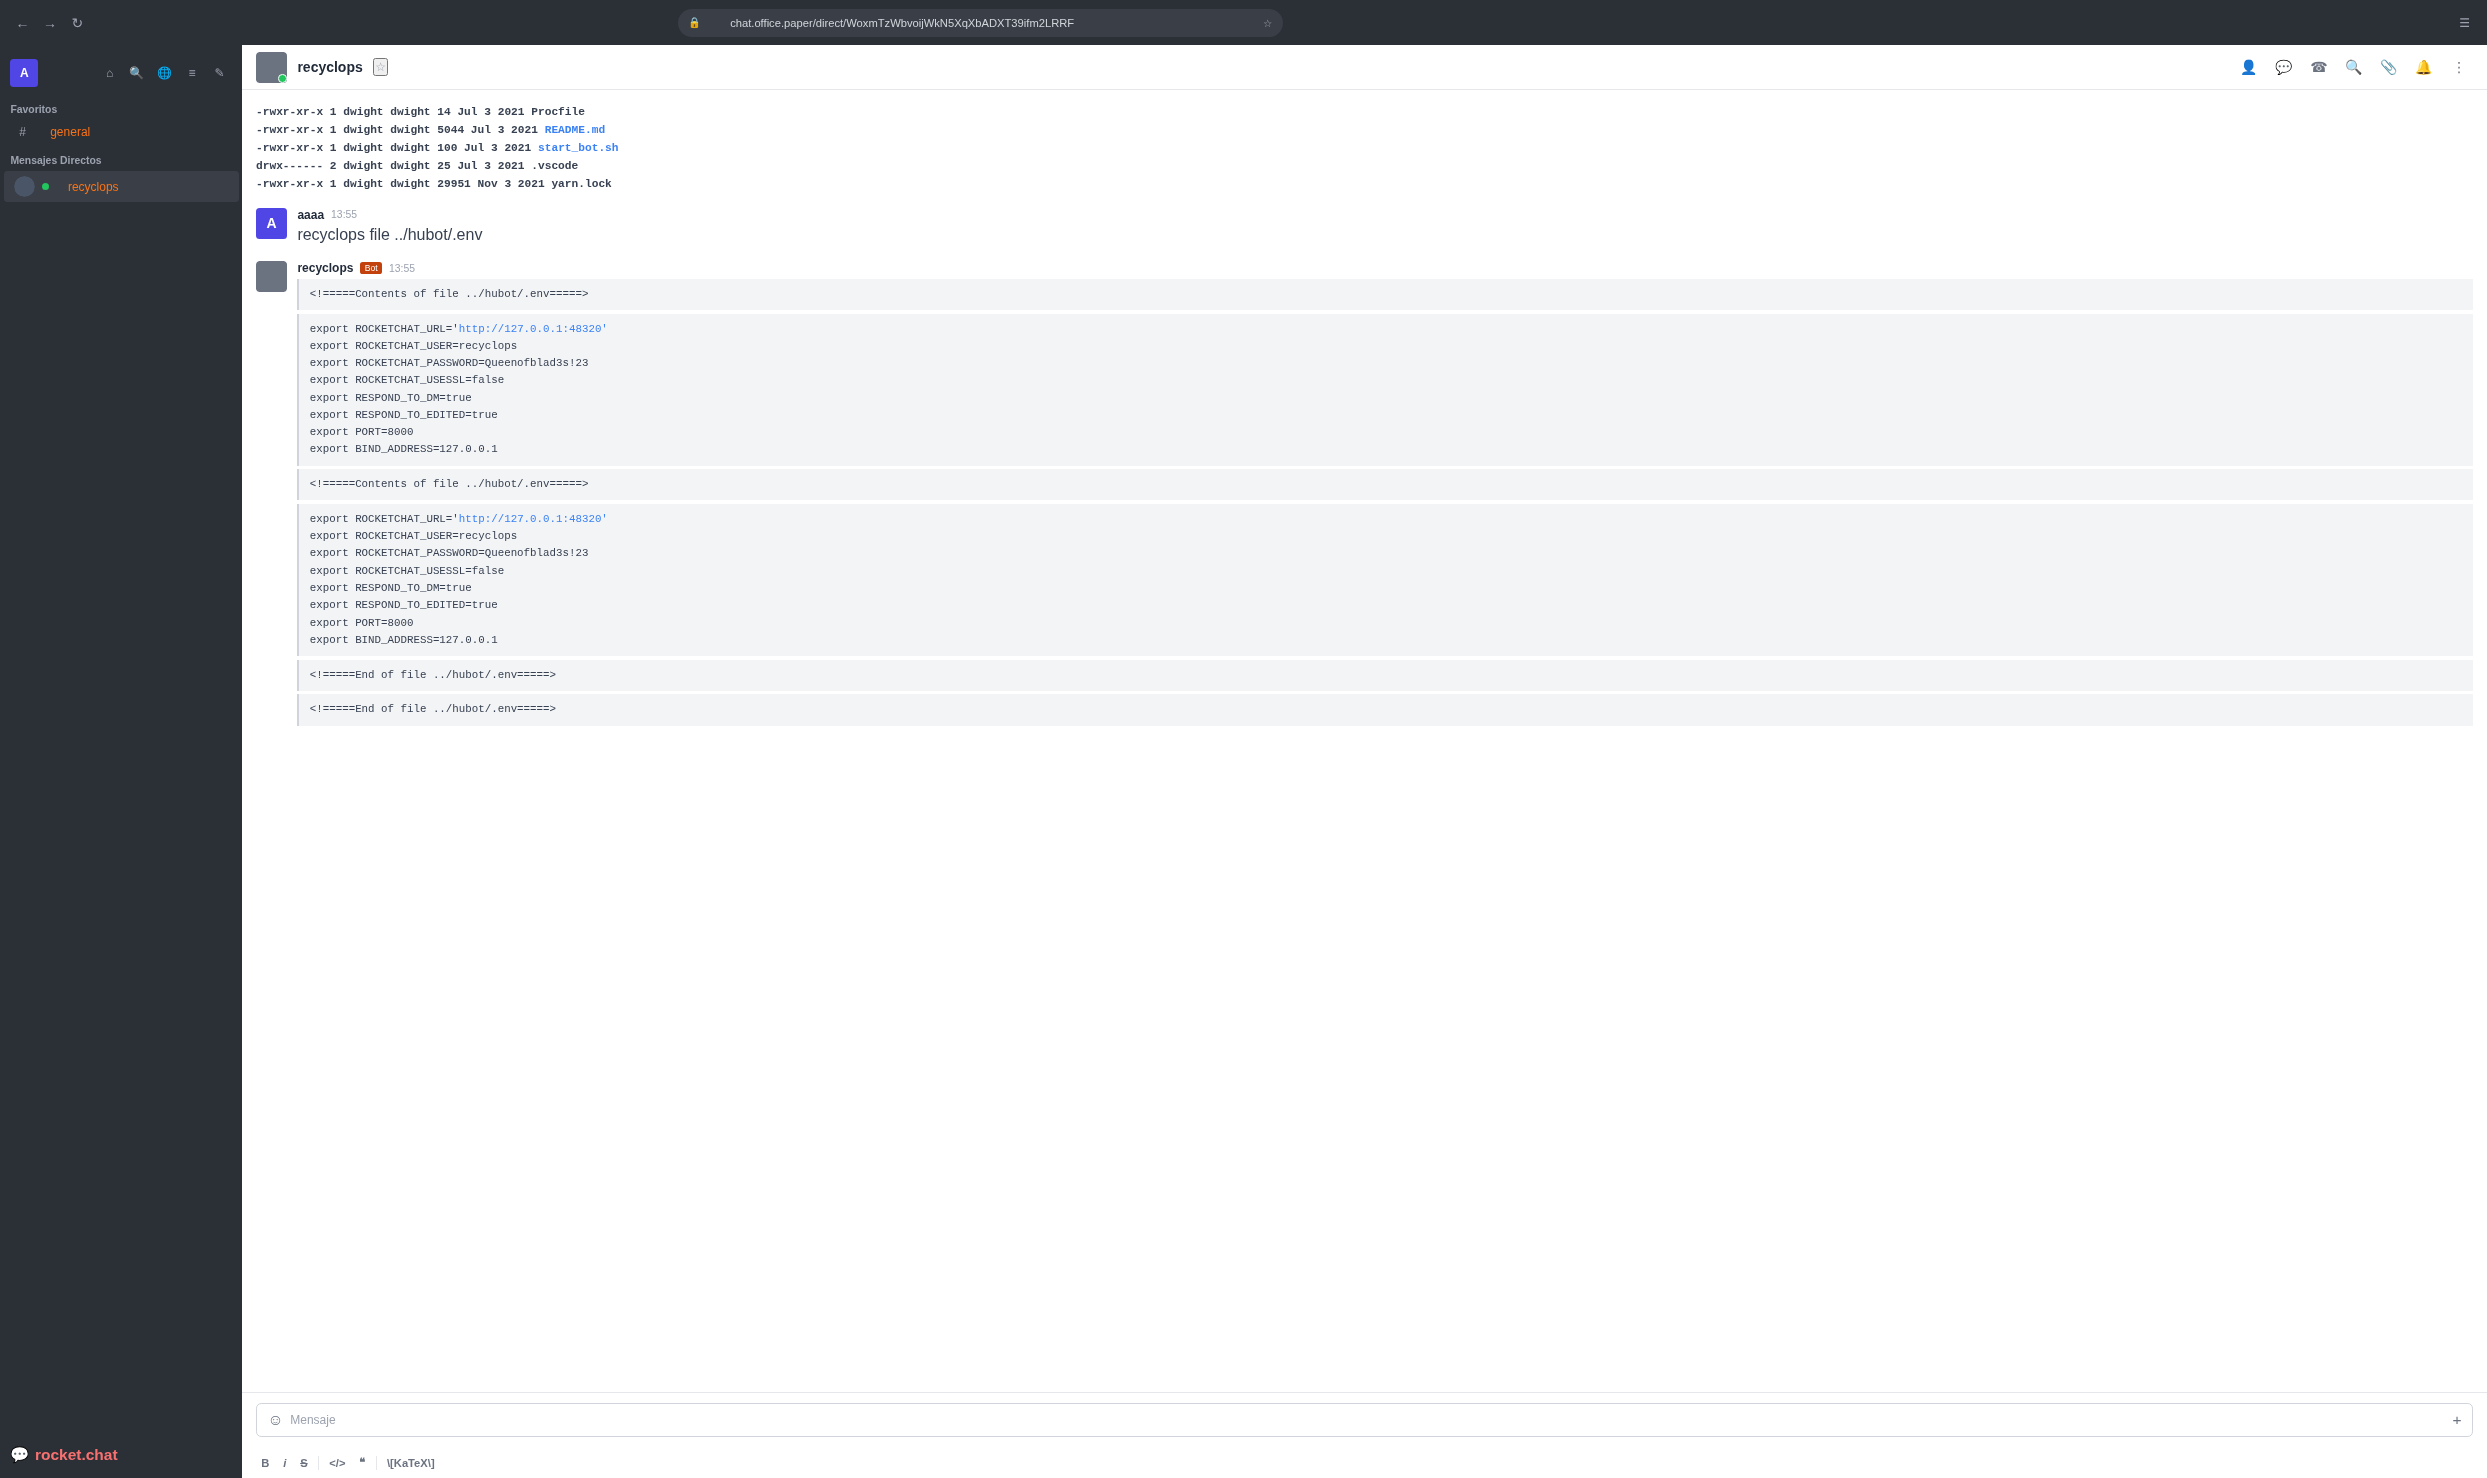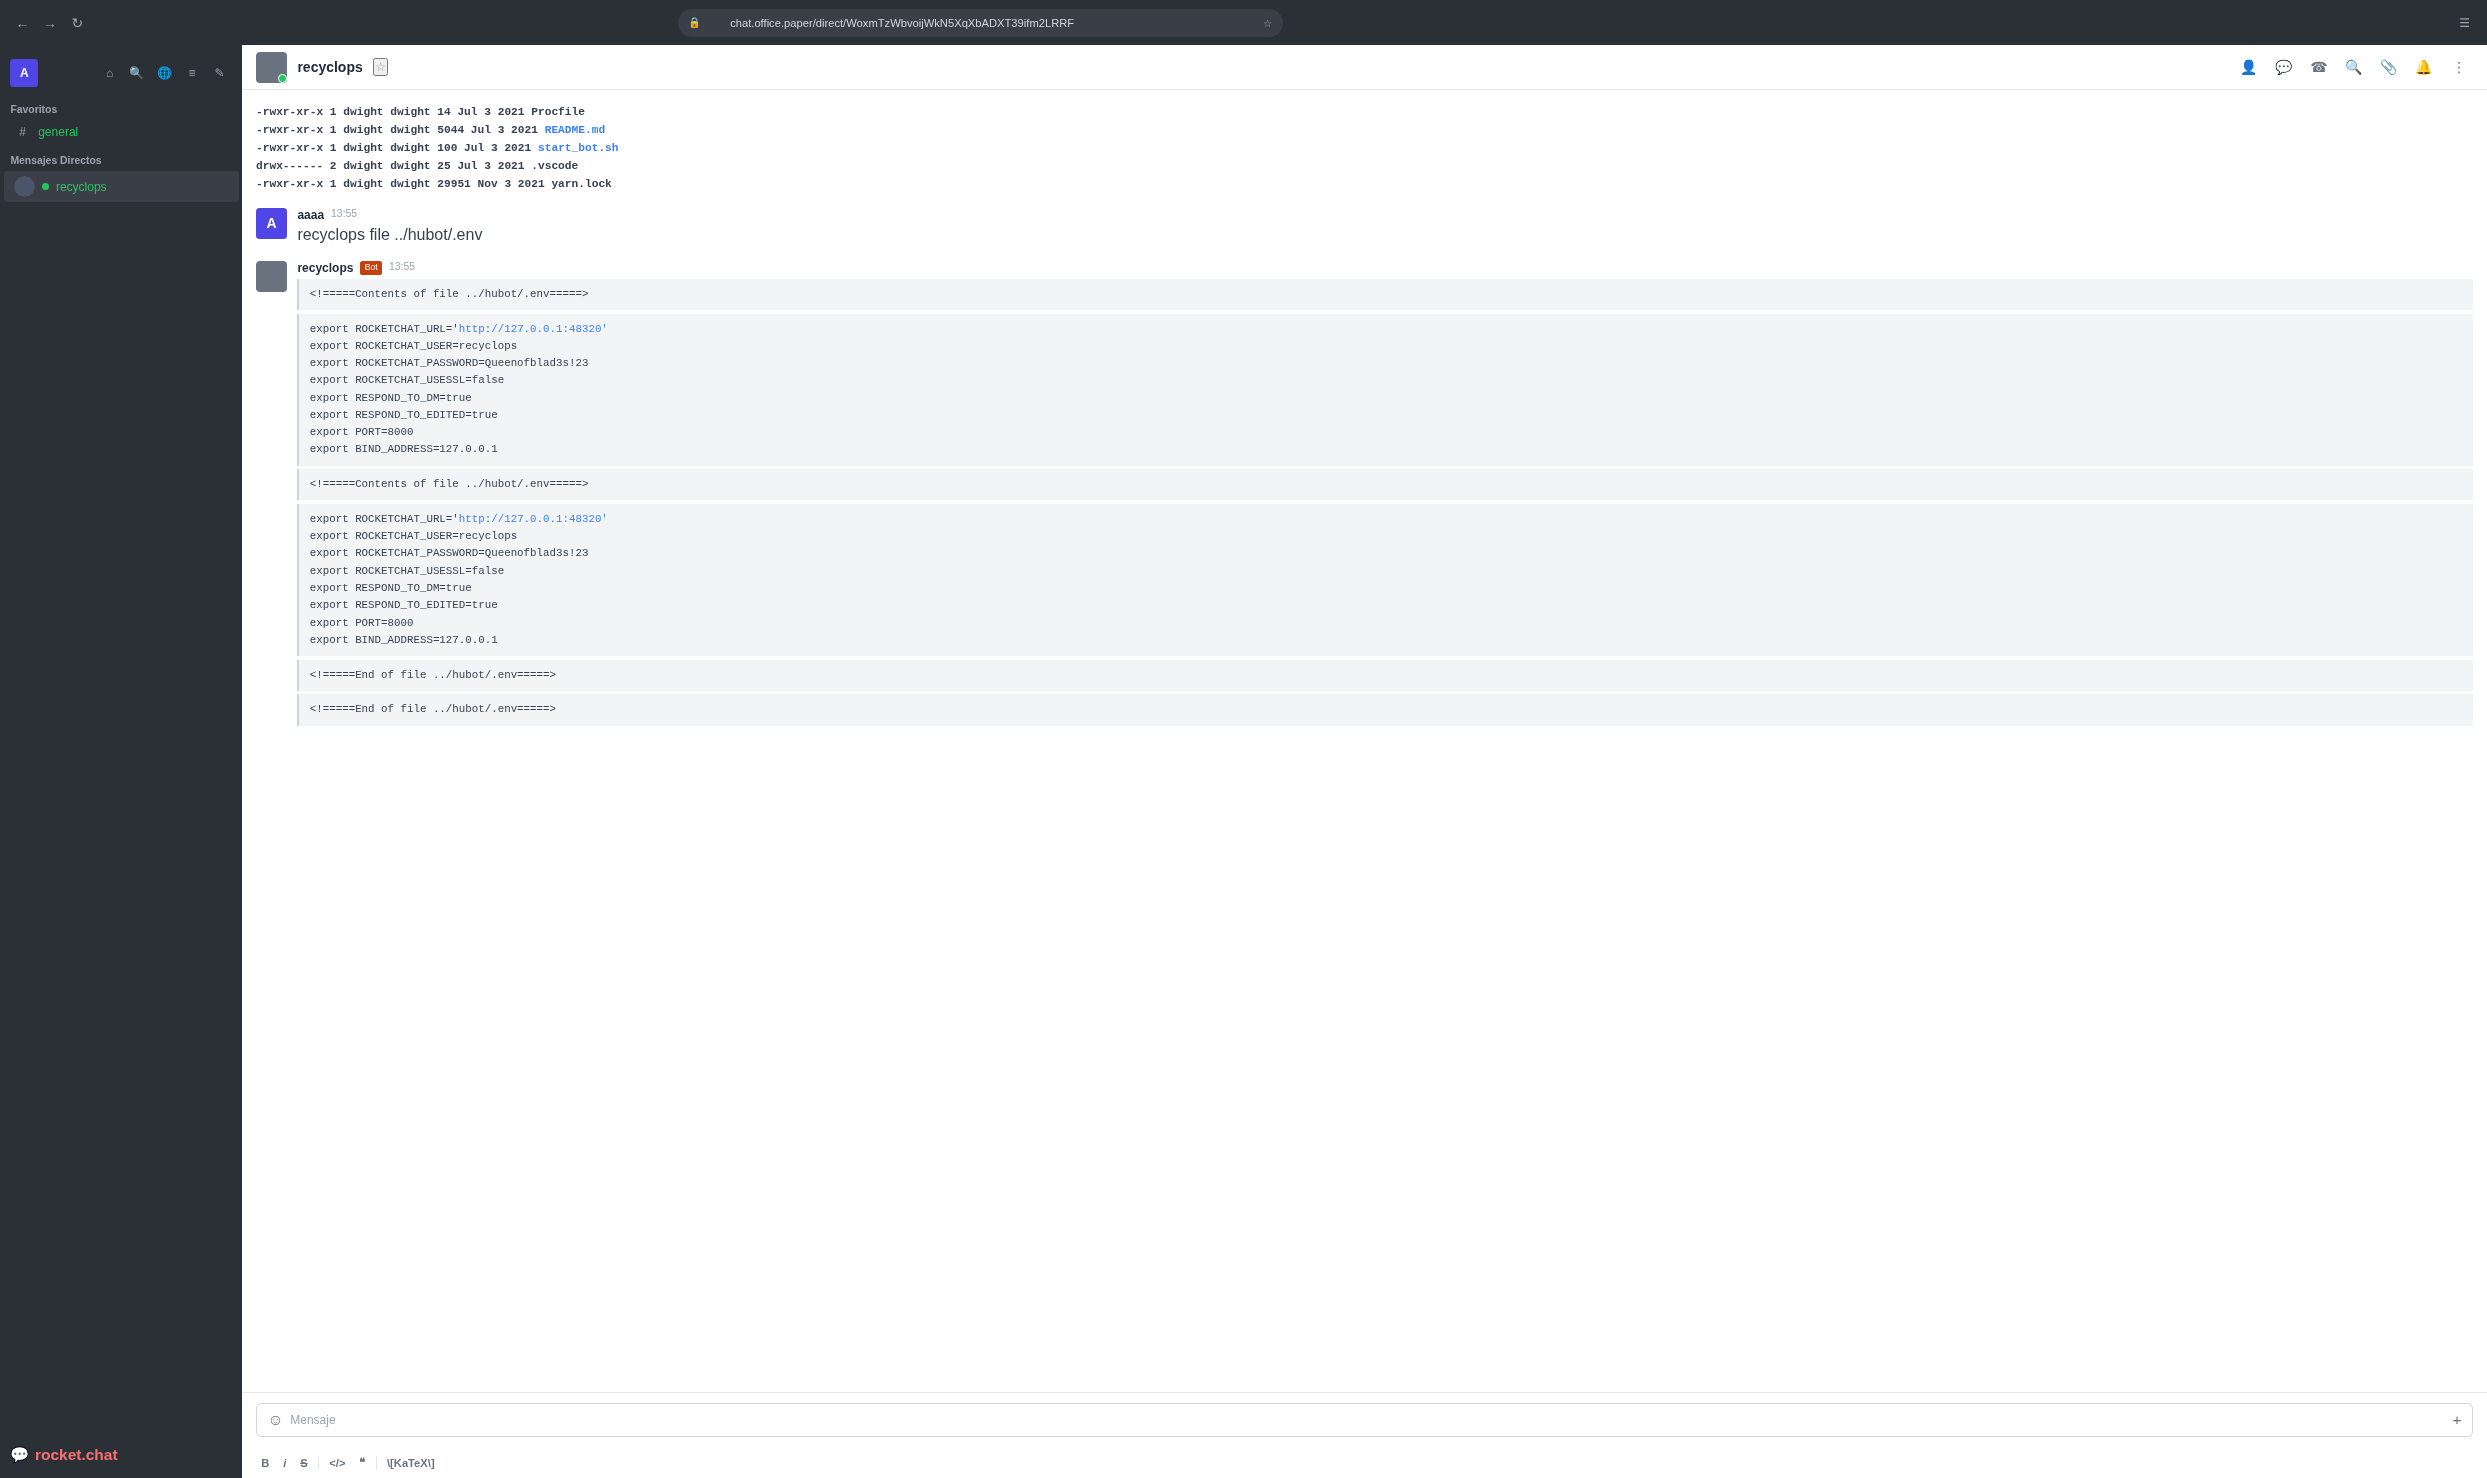--- a/index.html
+++ b/index.html
@@ -22,21 +22,21 @@
     .sidebar { width: 242px; background: #2b2f36; display: flex; flex-direction: column; flex-shrink: 0; padding: 7px 0; }
     .sidebar-top { display: flex; align-items: center; gap: 7px; padding: 7px 10.4px; }
     .sidebar-avatar { width: 28px; height: 28px; border-radius: 3.5px; background: #4f46e5; display: flex; align-items: center; justify-content: center; color: white; font-size: 12px; font-weight: bold; flex-shrink: 0; }
     .sidebar-top-icons { display: flex; gap: 3.5px; margin-left: auto; }
     .sidebar-icon-btn { background: none; border: none; color: #9ca3af; cursor: pointer; font-size: 12px; width: 24px; height: 24px; display: flex; align-items: center; justify-content: center; border-radius: 3.5px; }
 
     .sidebar-section-label { color: #9ca3af; font-size: 10.4px; font-weight: 600; padding: 10.4px 10.4px 3.5px; text-transform: none; }
     .sidebar-item { display: flex; align-items: center; gap: 7px; padding: 5.2px 10.4px; cursor: pointer; border-radius: 3.5px; margin: 0.9px 3.5px; }
     .sidebar-item.active { background: #3a3f47; }
     .sidebar-item-icon { color: #9ca3af; font-size: 12px; width: 17.3px; text-align: center; }
-    .sidebar-item-label { font-size: 12px; color: #22c55e; }
+    .sidebar-item-label { font-size: 12px; color: #f97316; margin-left: 12px; }
     .online-dot { width: 7px; height: 7px; border-radius: 50%; background: #22c55e; flex-shrink: 0; }
     .sidebar-dm-avatar { width: 21px; height: 21px; border-radius: 50%; overflow: hidden; flex-shrink: 0; position: relative; }
 
     .rocket-chat-logo { padding: 14px 10.4px 7px; margin-top: auto; }
     .logo-text { color: #f87171; font-size: 15.5px; font-weight: 700; display: flex; align-items: center; gap: 5.2px; }
 
     
     .main { flex: 1; display: flex; flex-direction: column; background: #ffffff; overflow: hidden; }
 
     
@@ -54,21 +54,21 @@
     
     .message-group { margin-bottom: 14px; }
     .file-listing { font-family: 'Courier New', monospace; font-size: 11.2px; color: #374151; line-height: 1.6; font-weight: bold; }
     .file-listing .link { color: #3b82f6; text-decoration: none; }
 
     
     .message { display: flex; gap: 10.4px; margin-bottom: 14px; }
     .message-avatar { width: 31px; height: 31px; border-radius: 3.5px; flex-shrink: 0; overflow: hidden; }
     .message-avatar-letter { width: 31px; height: 31px; border-radius: 3.5px; background: #4f46e5; display: flex; align-items: center; justify-content: center; color: white; font-size: 14px; font-weight: bold; flex-shrink: 0; }
     .message-body { flex: 1; }
-    .message-header { display: flex; gap: 7px; margin-bottom: 1.7px; }
+    .message-header { display: flex; align-items: center; gap: 7px; margin-bottom: 1.7px; }
     .message-author { font-size: 12px; font-weight: 600; color: #1f2937; }
     .message-badge { background: #c2410c; color: white; font-size: 8.6px; padding: 0.9px 4.3px; border-radius: 2.6px; font-weight: 500; }
     .message-time { font-size: 10.4px; color: #9ca3af; }
     .message-text { font-size: 16px; color: #374151; line-height: 1.5; }
     .message-code-block { background: #f3f4f6; border-left: 2.6px solid #d1d5db; padding: 7px 10.4px; margin: 3.5px 0; font-family: 'Courier New', monospace; font-size: 10.8px; color: #374151; line-height: 1.6; white-space: pre-wrap; }
     .code-link { color: #3b82f6; text-decoration: none; text-align: right; }
 
     
     .message-input-area { background: #ffffff; border-top: 0.9px solid #e5e7eb; padding: 10.4px 14px; flex-shrink: 0; }
     .message-input-container { border: 0.9px solid #d1d5db; border-radius: 5.2px; display: flex; align-items: center; padding: 7px 10.4px; gap: 7px; background: #ffffff; }

